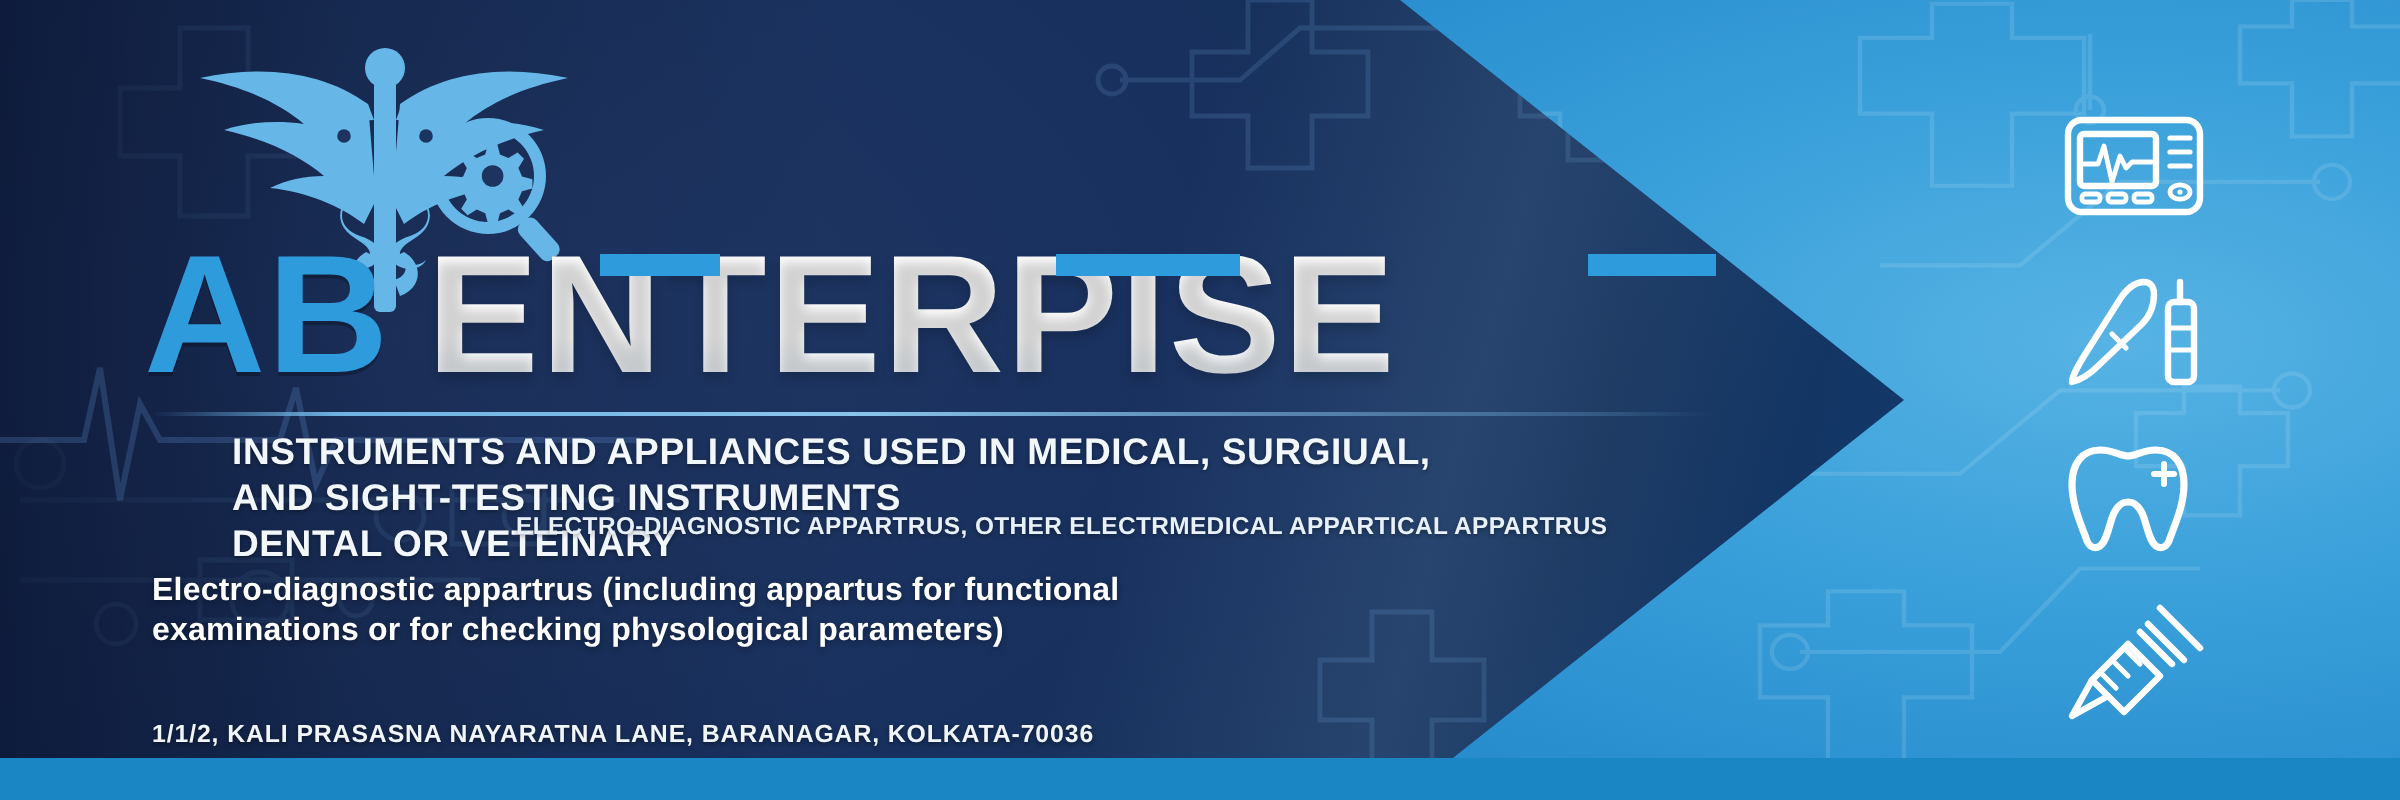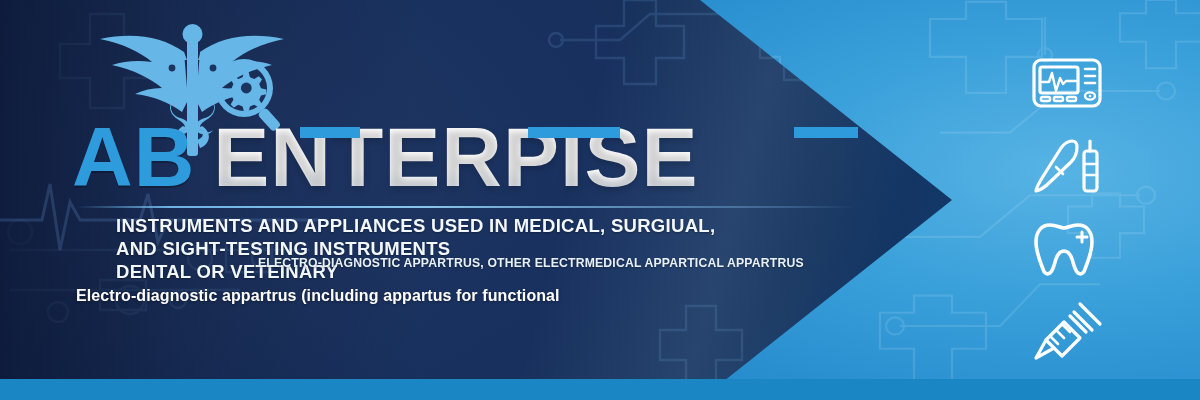--- a/index.html
+++ b/index.html
@@ -309,22 +309,24 @@
 
   <div class="desc">
     <div class="desc-main">INSTRUMENTS AND APPLIANCES USED IN MEDICAL, SURGIUAL,</div>
     <div class="desc-main">AND SIGHT-TESTING INSTRUMENTS</div>
     <div class="desc-main">DENTAL OR VETEINARY</div>
     <div class="desc-overlay">ELECTRO-DIAGNOSTIC APPARTRUS, OTHER ELECTRMEDICAL APPARTICAL APPARTRUS</div>
   </div>
 
   <div class="para">
     <div>Electro-diagnostic appartrus (including appartus for functional</div>
-  </div>
-
+    <div>examinations or for checking physological parameters)</div>
+  </div>
+
+  <div class="address">1/1/2, KALI PRASASNA NAYARATNA LANE, BARANAGAR, KOLKATA-70036</div>
 
   <div class="icon-col">
 
     <div class="ico">
       <svg viewBox="0 0 74 62">
         <g fill="none" stroke="#ffffff" stroke-width="3.2" stroke-linejoin="round" stroke-linecap="round">
           <rect x="4" y="8" width="66" height="46" rx="7"></rect>
           <rect x="10" y="15" width="38" height="26" rx="2"></rect>
           <path d="M12 30 h7 l3 -9 l4 18 l4 -13 l3 6 l3 -3 h10" stroke-width="2.4"></path>
           <line x1="55" y1="17" x2="65" y2="17" stroke-width="2.6"></line>

